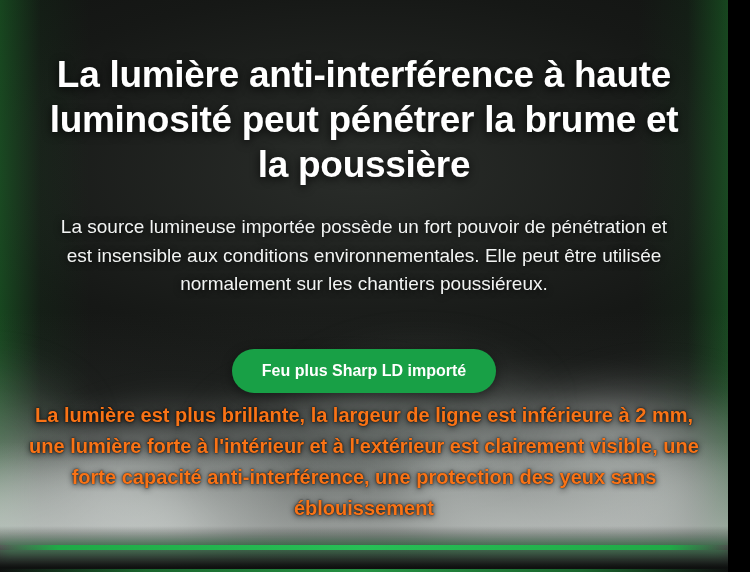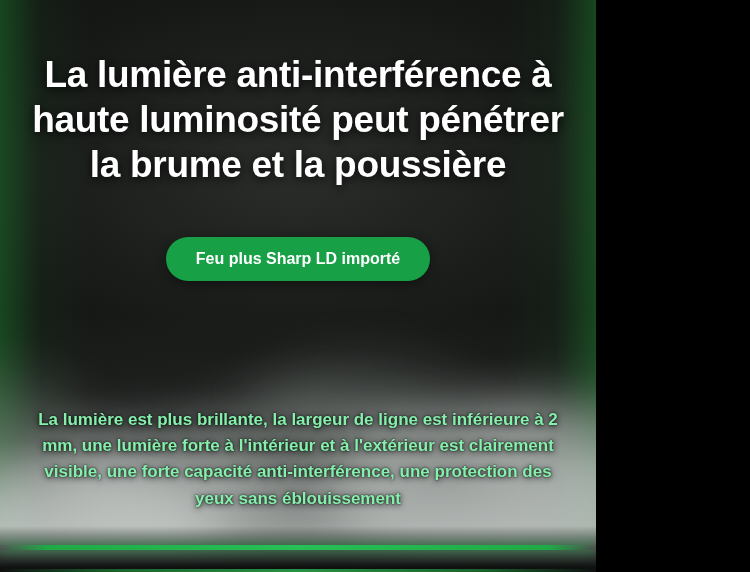--- a/index.html
+++ b/index.html
@@ -5,21 +5,21 @@
   html, body {
     margin: 0;
     padding: 0;
     background: #000;
   }
   body {
     font-family: "Liberation Sans", sans-serif;
   }
   .banner {
     position: relative;
-    width: 596px;
+    width: 728px;
     height: 572px;
     overflow: hidden;
     background: #0b0d0b;
   }
   
   .bg-base {
     position: absolute;
     inset: 0;
     background:
       radial-gradient(ellipse 120% 70% at 50% 30%, #2a2d2a 0%, #161816 45%, #0a0b0a 100%);
@@ -132,25 +132,25 @@
     font-weight: bold;
     padding: 13px 30px;
     border-radius: 22px;
     box-shadow: 0 3px 12px rgba(0,0,0,0.45);
   }
   .footnote {
     position: absolute;
     left: 22px;
     right: 22px;
     bottom: 48px;
-    margin: 12px;
-    font-size: 17px;
+    margin: 0;
+    font-size: 20px;
     line-height: 1.55;
     font-weight: bold;
-    color: #86efac;
+    color: #f97316;
     text-shadow: 0 1px 6px rgba(0,0,0,0.9), 0 0 2px rgba(0,0,0,0.9);
   }
 </style>
 </head>
 <body>
 
 <div class="banner">
 
   <div class="bg-base"></div>
   <div class="edge-glow-left"></div>
@@ -168,20 +168,21 @@
     <div class="fog-sheet2"></div>
   </div>
 
   <div class="dark-bottom"></div>
   <div class="green-bar"></div>
   <div class="green-bar-2"></div>
 
   <div class="content">
     <h1 class="headline">La lumière anti-interférence à haute luminosité peut pénétrer la brume et la poussière</h1>
 
+    <p class="subhead">La source lumineuse importée possède un fort pouvoir de pénétration et est insensible aux conditions environnementales. Elle peut être utilisée normalement sur les chantiers poussiéreux.</p>
 
     <div class="cta-wrap">
       <button class="cta-button">Feu plus Sharp LD importé</button>
     </div>
 
     <p class="footnote">La lumière est plus brillante, la largeur de ligne est inférieure à 2 mm, une lumière forte à l'intérieur et à l'extérieur est clairement visible, une forte capacité anti-interférence, une protection des yeux sans éblouissement</p>
   </div>
 
 </div>
 

